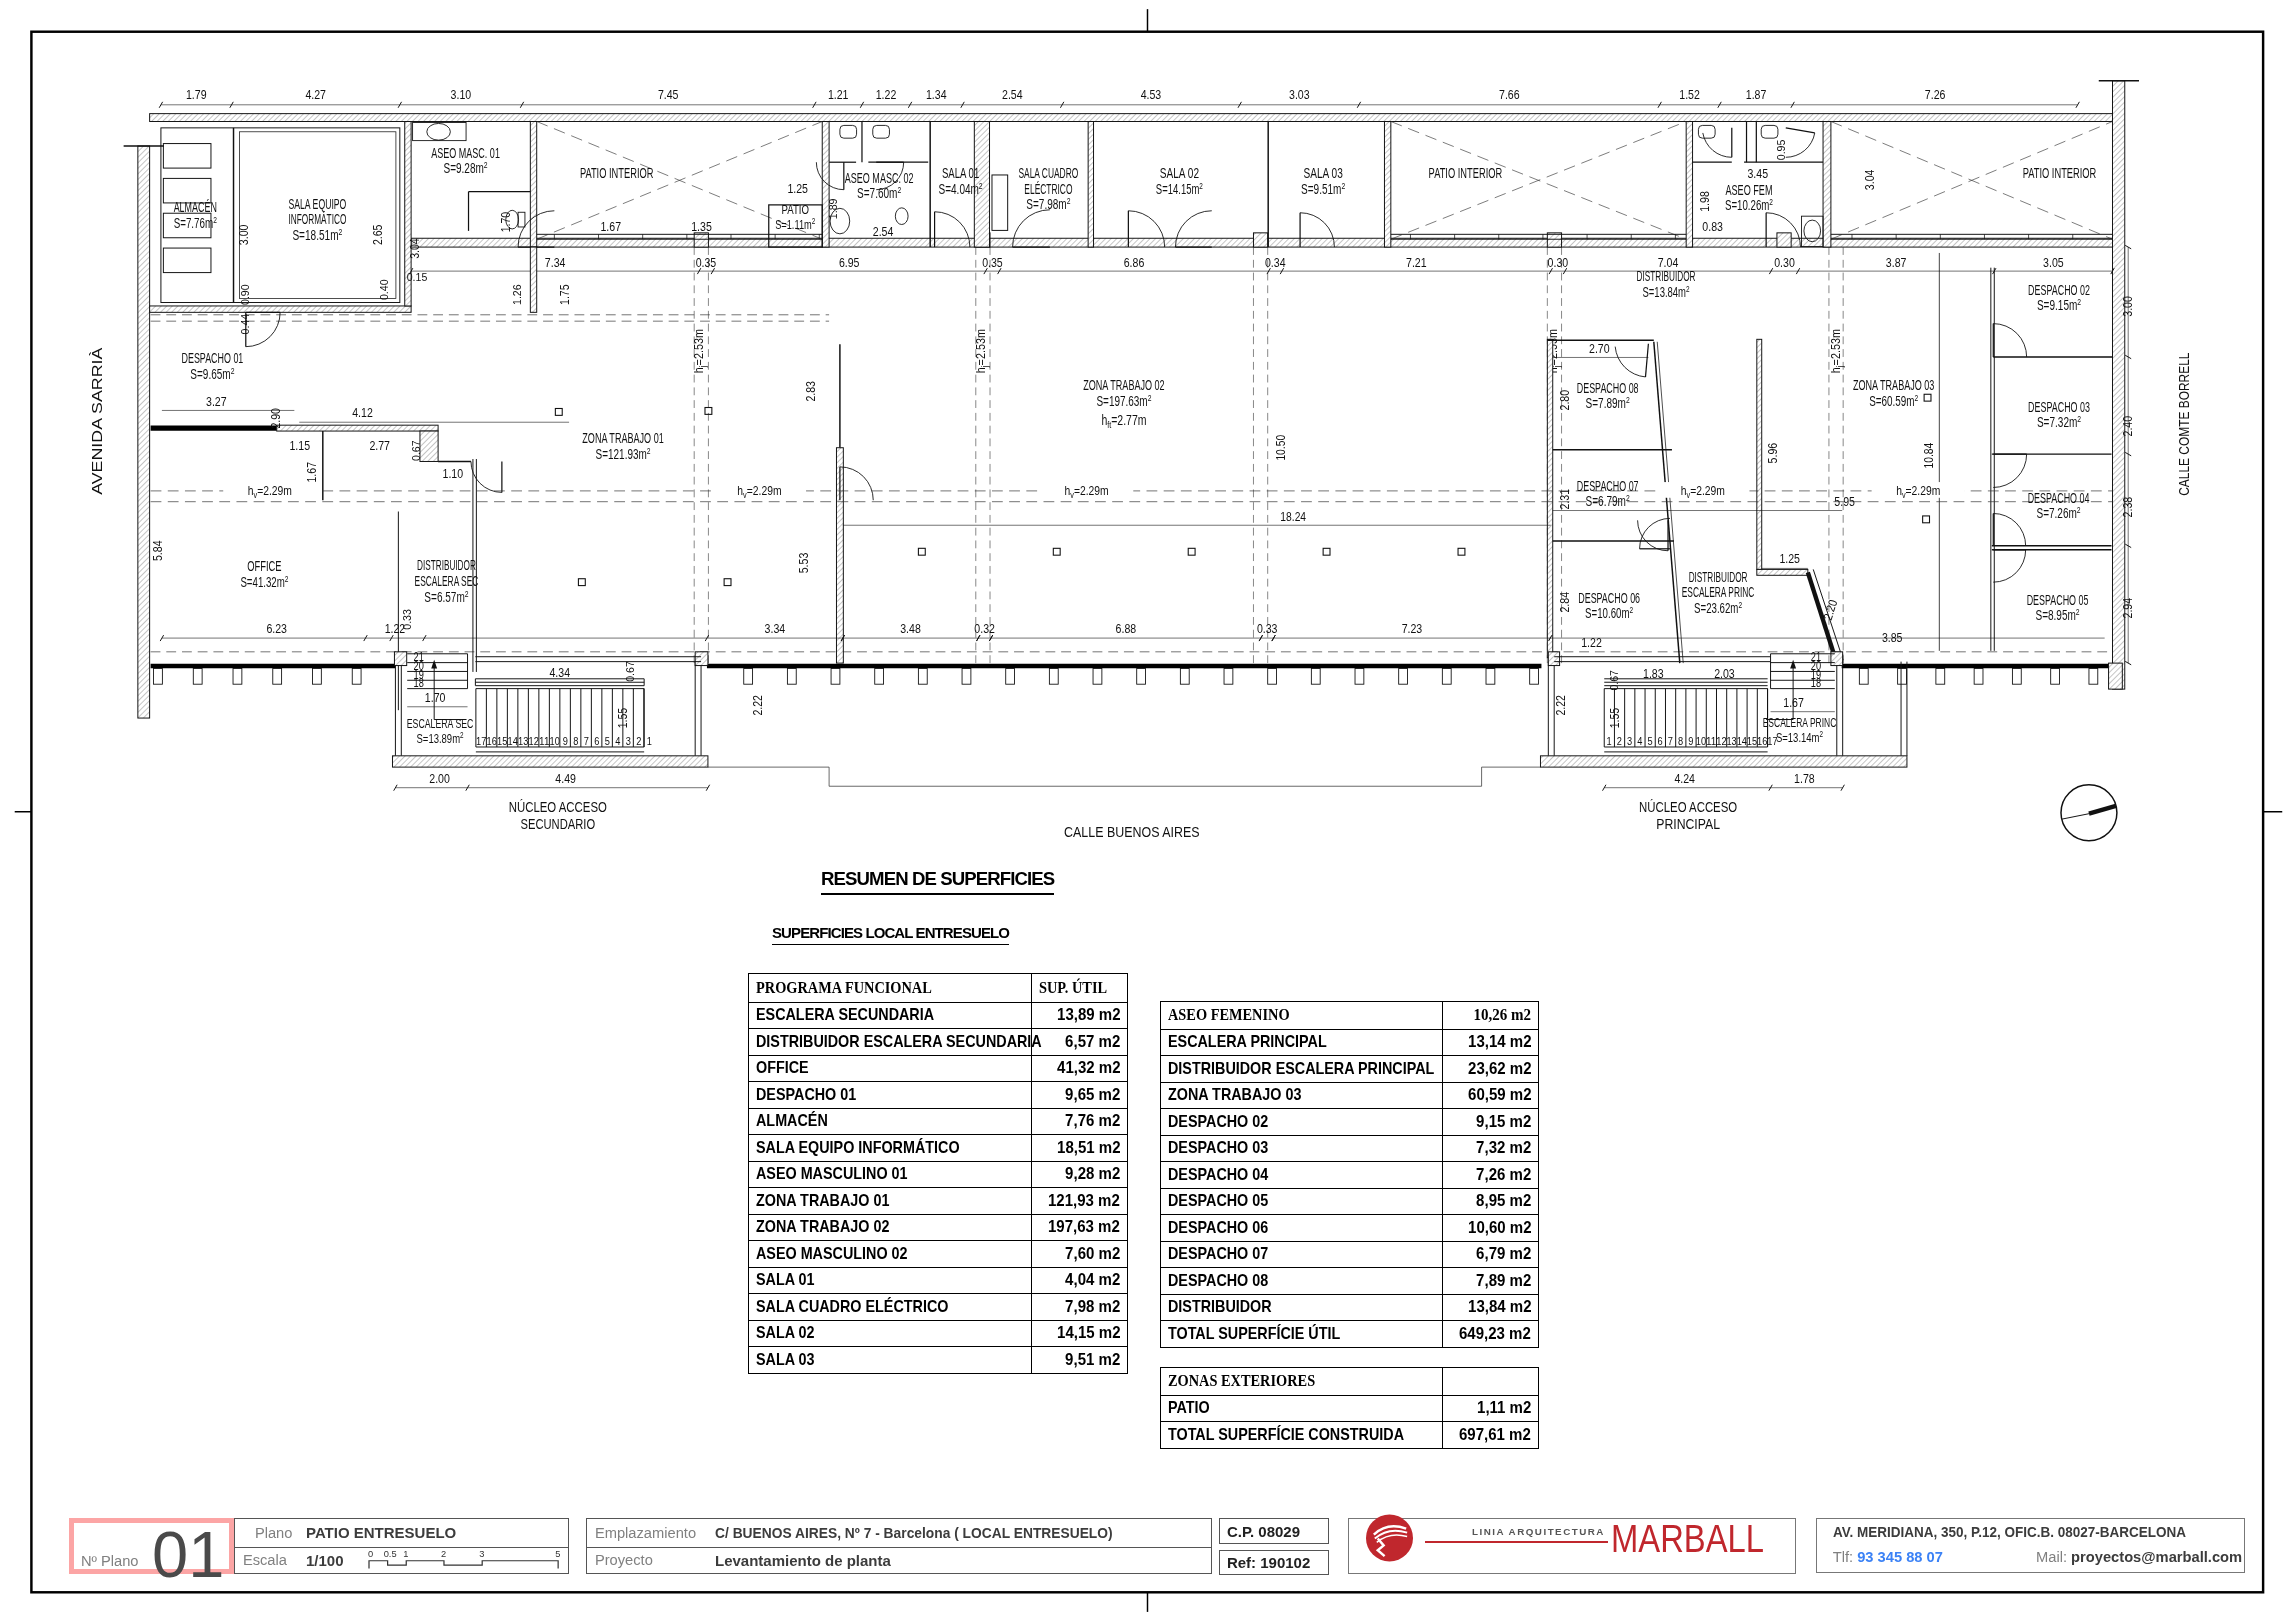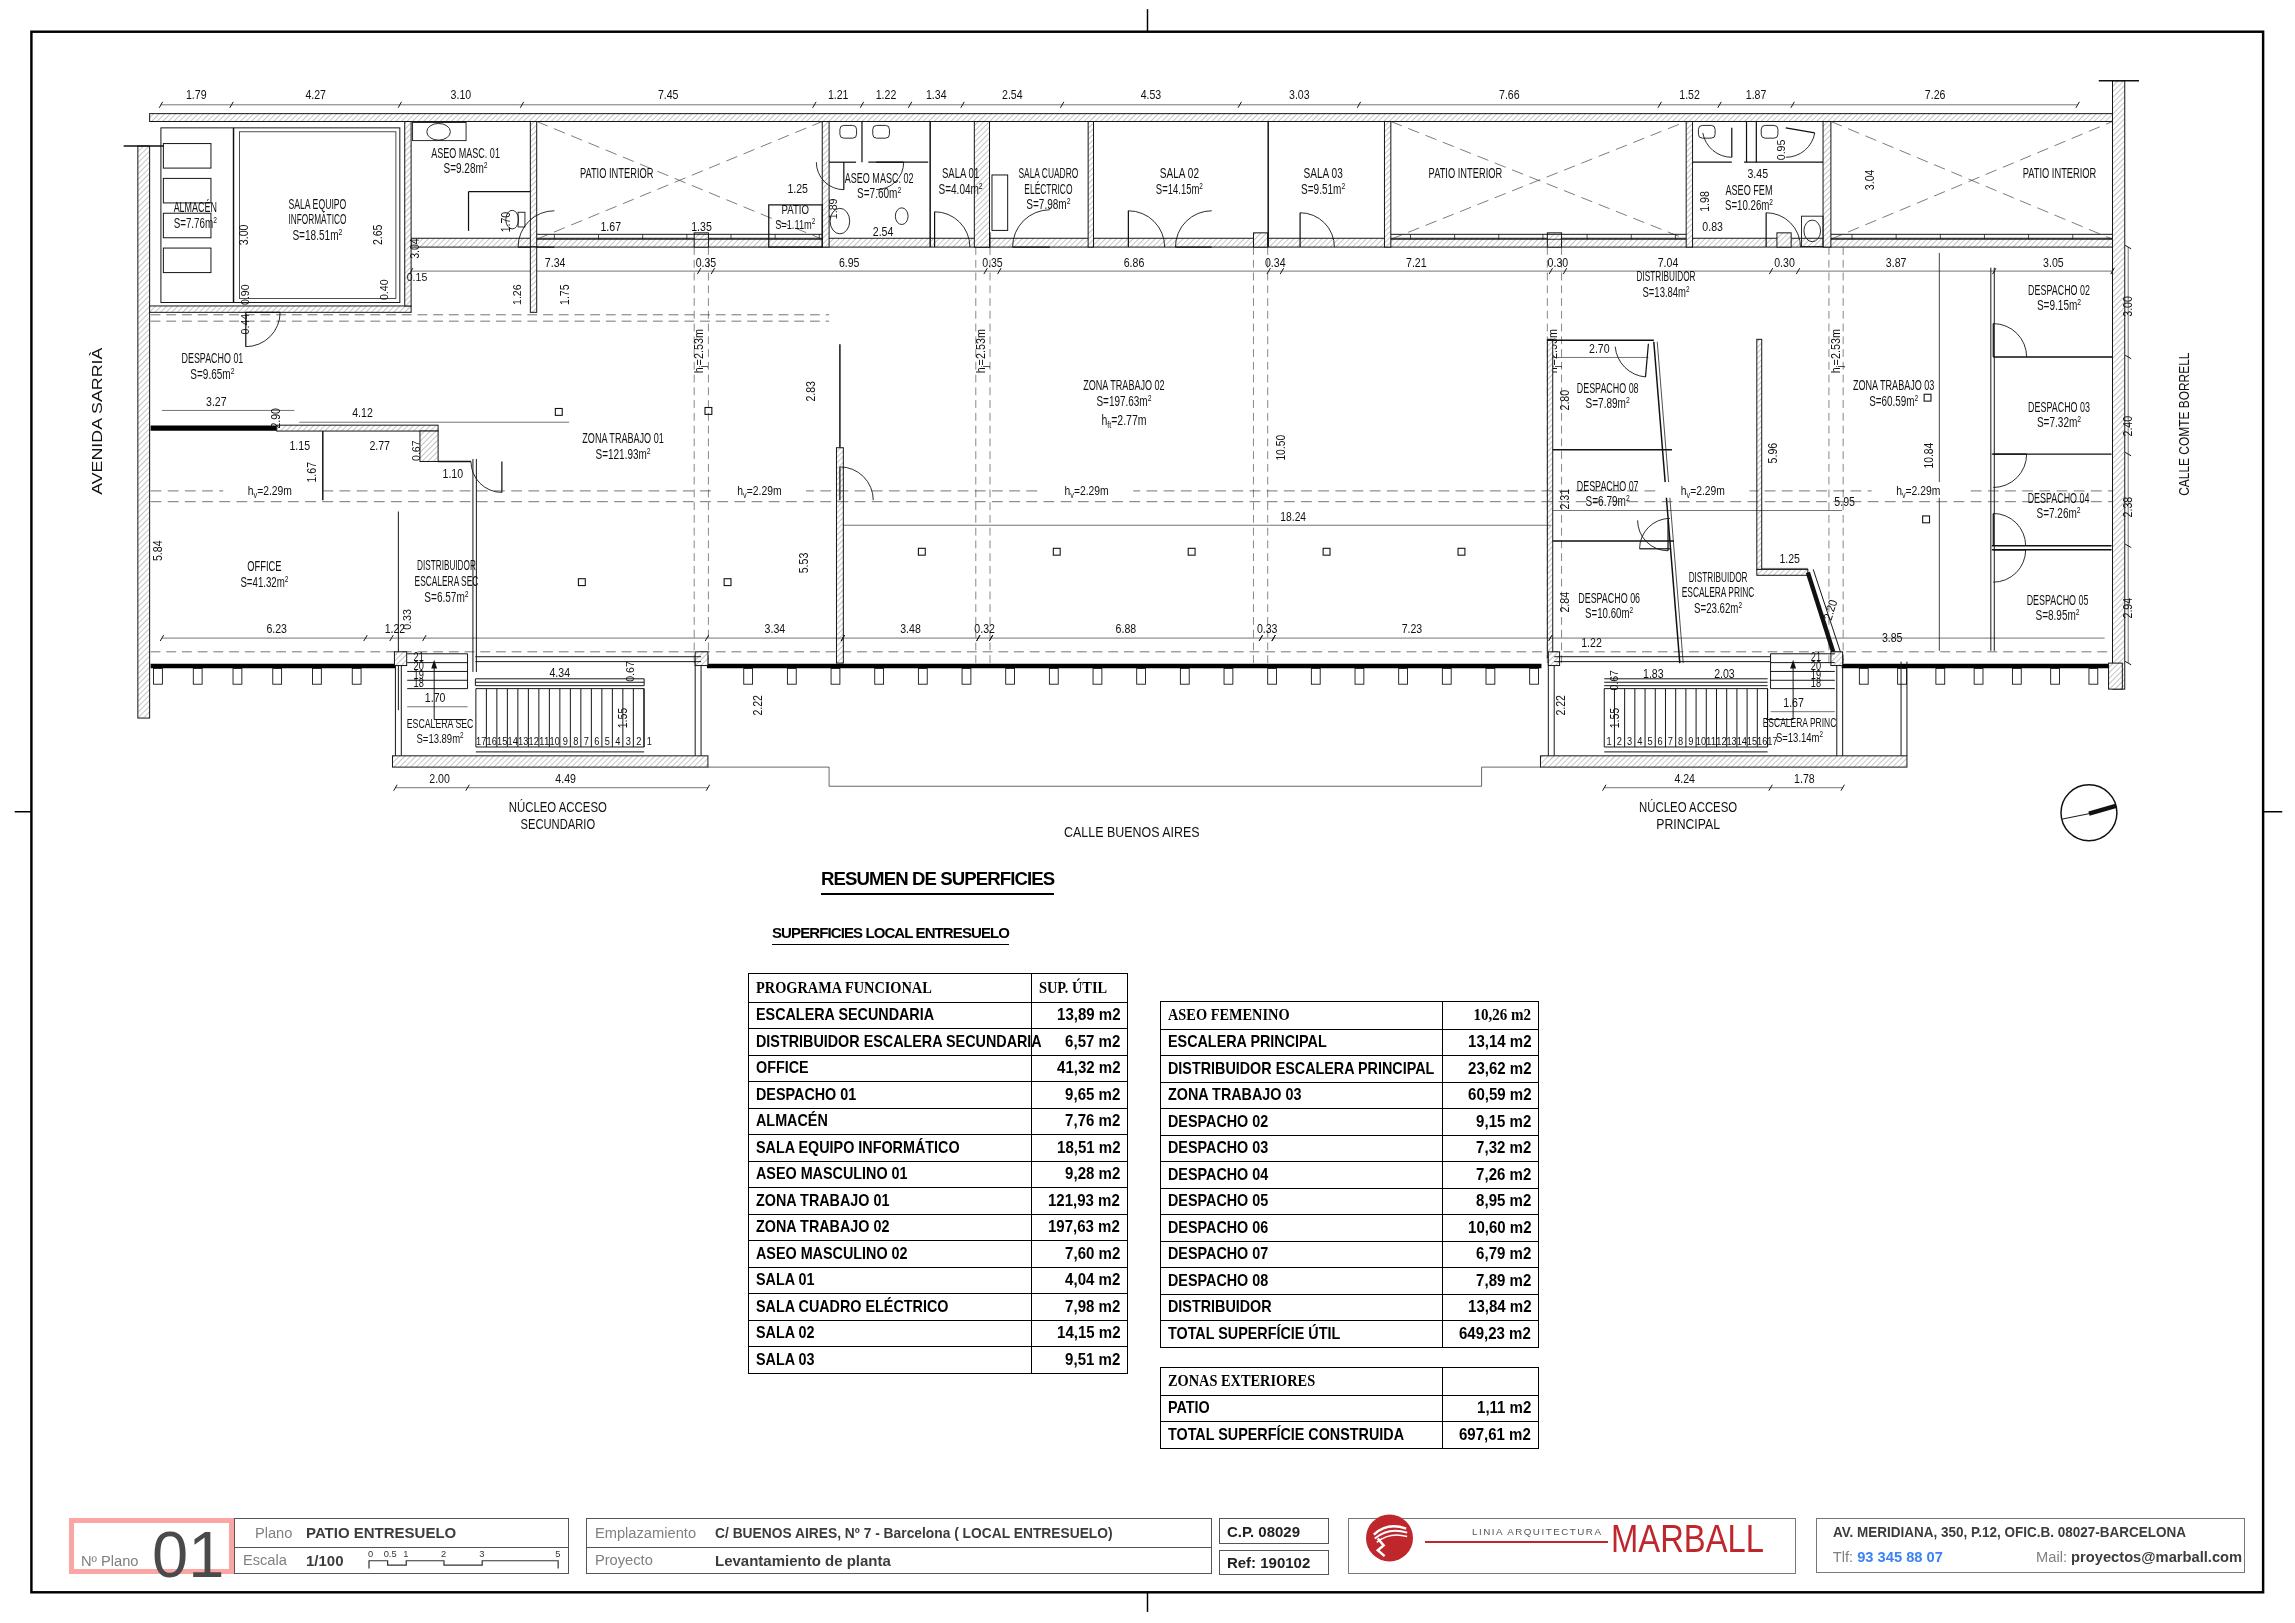--- a/index.html
+++ b/index.html
@@ -1106,21 +1106,21 @@
 <div class="abs" style="left:1348px;top:1518px;width:448px;height:56px;border:1px solid #777;box-sizing:border-box;">
 
   <svg class="abs" style="left:16px;top:-5.4px" width="49" height="48" viewBox="0 0 100 98">
     <circle cx="50" cy="49" r="48" fill="#c0272d"></circle>
     <path d="M 18 42 Q 46 16 84 30" fill="none" stroke="#fff" stroke-width="5"></path>
     <path d="M 20 50 Q 48 26 86 38" fill="none" stroke="#fff" stroke-width="4"></path>
     <path d="M 24 58 Q 50 36 86 46" fill="none" stroke="#fff" stroke-width="3"></path>
     <path d="M 26 50 L 38 64 L 26 74 L 40 86" fill="none" stroke="#fff" stroke-width="5"></path>
   </svg>
 
-  <div class="abs" style="left:123px;top:6.9px;font-size:9.8px;letter-spacing:1.5px;color:#555;font-weight:normal;">LINIA ARQUITECTURA</div>
+  <div class="abs" style="left:123px;top:6.9px;font-size:9.8px;letter-spacing:1.5px;color:#555;font-weight:bold;">LINIA ARQUITECTURA</div>
   <div class="abs" style="left:76px;top:22px;width:183px;border-top:2.5px solid #c0272d;"></div>
 
   <div class="abs" style="left:262px;top:-2px;font-size:39px;letter-spacing:0px;color:#c0272d;transform:scaleX(.84);transform-origin:0 50%;">MARBALL</div>
 </div>
 
 <div class="abs" style="left:1816px;top:1518px;width:429px;height:55px;border:1px solid #777;box-sizing:border-box;text-decoration:underline;">
   <div class="abs" style="left:15.7px;top:3.9px;font-size:15px;font-weight:bold;color:#3c3c3c;white-space:nowrap;transform:scaleX(.9);transform-origin:0 50%;">AV. MERIDIANA, 350, P.12, OFIC.B. 08027-BARCELONA</div>
   <div class="abs lab" style="left:15.7px;top:30px;">Tlf: <span style="color:#3b82f6;font-weight:bold;">93 345 88 07</span></div>
   <div class="abs lab" style="left:211px;top:30px;margin-left:8px;">Mail: <span style="color:#3c3c3c;font-weight:bold;">proyectos@marball.com</span></div>
 </div>

